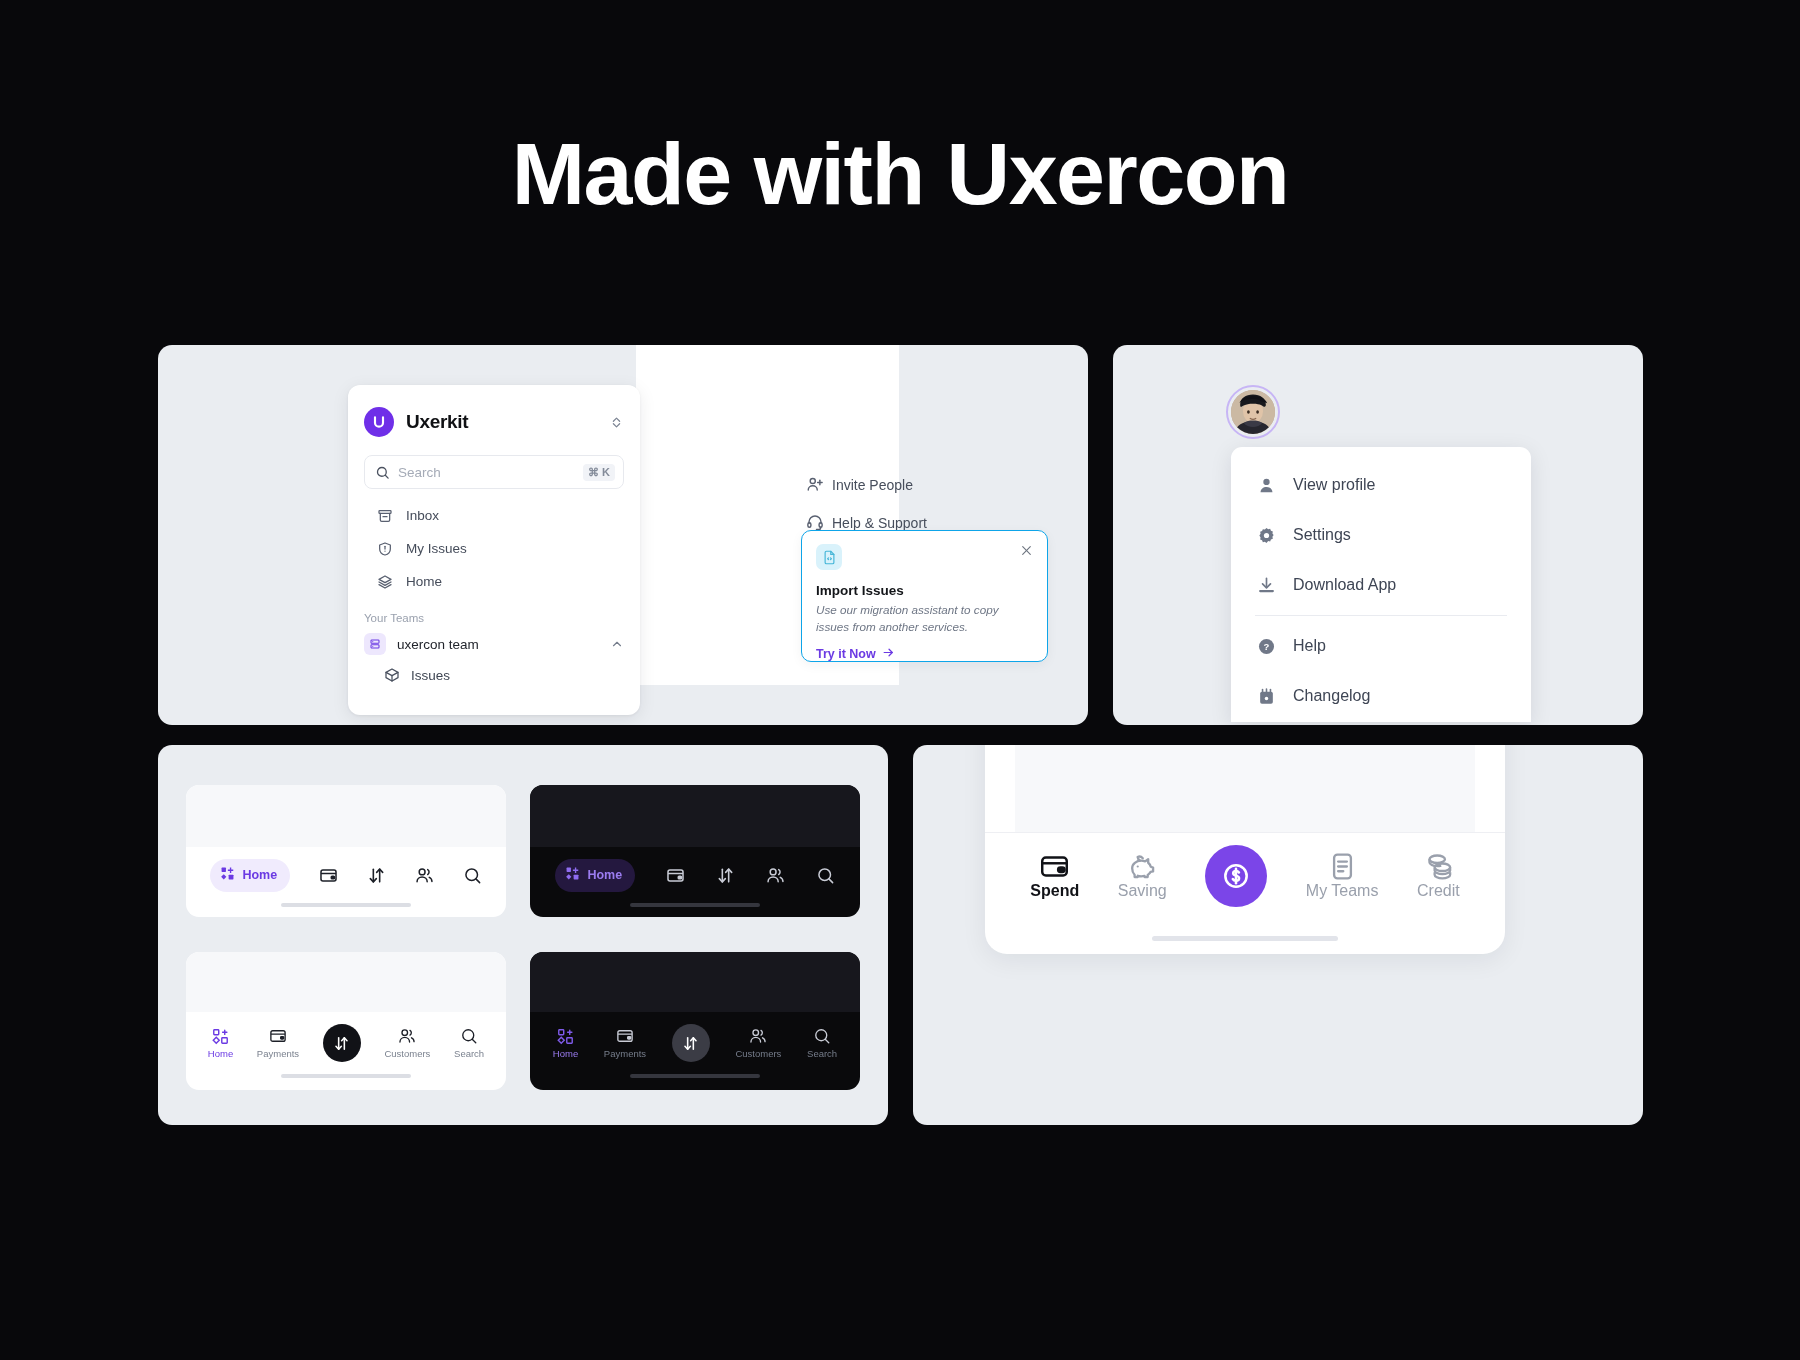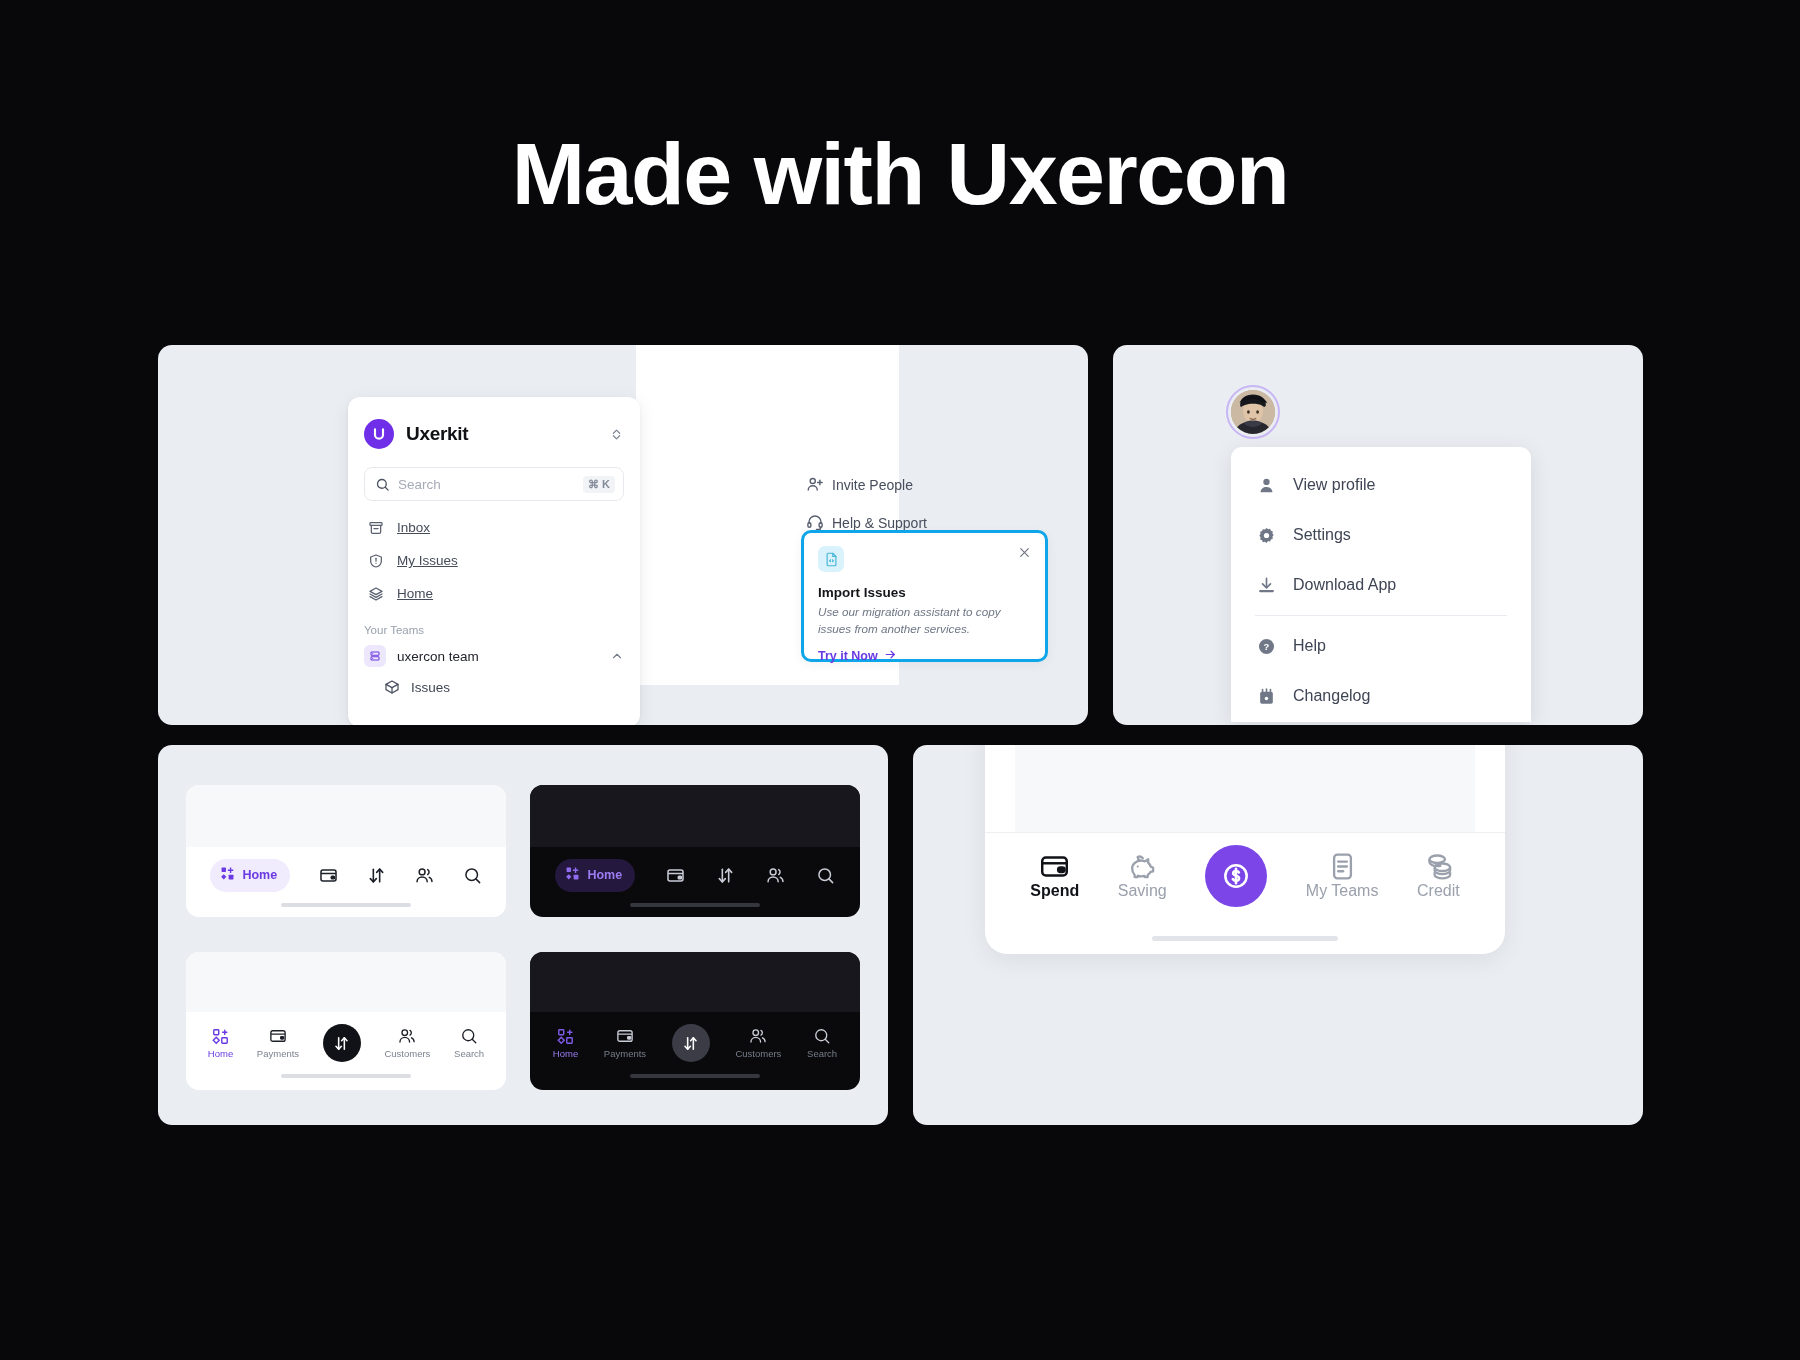--- a/index.html
+++ b/index.html
@@ -34,21 +34,21 @@
   #card-tr { left: 1113px; top: 345px;  width: 530px; height: 380px; }
   #card-bl { left: 158px;  top: 745px;  width: 730px; height: 380px; }
   #card-br { left: 913px;  top: 745px;  width: 730px; height: 380px; }
 
   
   .tl-white-panel {
     position: absolute; left: 478px; top: 0; width: 263px; height: 340px;
     background: #ffffff;
   }
   .sidebar-panel {
-    position: absolute; left: 190px; top: 52px; width: 292px;
+    position: absolute; left: 190px; top: 40px; width: 292px;
     background: #ffffff;
     border-radius: 12px;
     box-shadow: 0 4px 18px rgba(20,24,40,.08), 0 1px 3px rgba(20,24,40,.06);
     padding: 16px 0 0 0;
     height: 330px;
     overflow: hidden;
   }
   .brand-row {
     display: flex; align-items: center; gap: 12px;
     padding: 2px 16px 0 16px;
@@ -80,22 +80,22 @@
   .search-box .si { color: #4b5260; display: flex; }
   .search-ph { flex: 1; font-size: 13.5px; color: #a5abb7; }
   .search-kbd {
     font-size: 11px; color: #838b99; background: #f1f3f7;
     border-radius: 4px; padding: 2px 5px; font-weight: 600;
   }
 
   .nav-list { margin-top: 10px; }
   .nav-item {
     display: flex; align-items: center; gap: 12px;
-    padding: 0 20px; height: 33px;
-    color: #454c5a; font-size: 13.5px; text-decoration: underline;
+    padding: 0 29px; height: 33px;
+    color: #454c5a; font-size: 13.5px;
   }
   .nav-item .ni { color: #5a6171; display: flex; flex: none; width: 17px; }
 
   .teams-label {
     padding: 14px 16px 4px 16px;
     font-size: 11.5px; color: #9aa1ae;
   }
   .team-row {
     display: flex; align-items: center; gap: 11px;
     padding: 0 16px; height: 32px;
@@ -118,21 +118,21 @@
   .tl-menu { position: absolute; left: 648px; top: 110px; width: 250px; }
   .tl-menu-item {
     display: flex; align-items: flex-end; gap: 6px;
     height: 38px; color: #474e5c; font-size: 14px;
   }
   .tl-menu-item .ni { color: #596070; display: flex; flex: none; width: 20px; }
 
   .import-card {
     position: absolute; left: 643px; top: 185px; width: 247px; height: 132px;
     background: #ffffff;
-    border: 3px solid #0ea5e9;
+    border: 1px solid #0ea5e9;
     border-radius: 10px;
     box-shadow: 0 3px 12px rgba(20,24,40,.05);
     padding: 13px 14px;
   }
   .import-top { display: flex; align-items: flex-start; justify-content: space-between; }
   .import-icon {
     width: 26px; height: 26px; border-radius: 7px;
     background: #d9f2fb; display: flex; align-items: center; justify-content: center;
   }
   .import-close { color: #6d7embed; }

